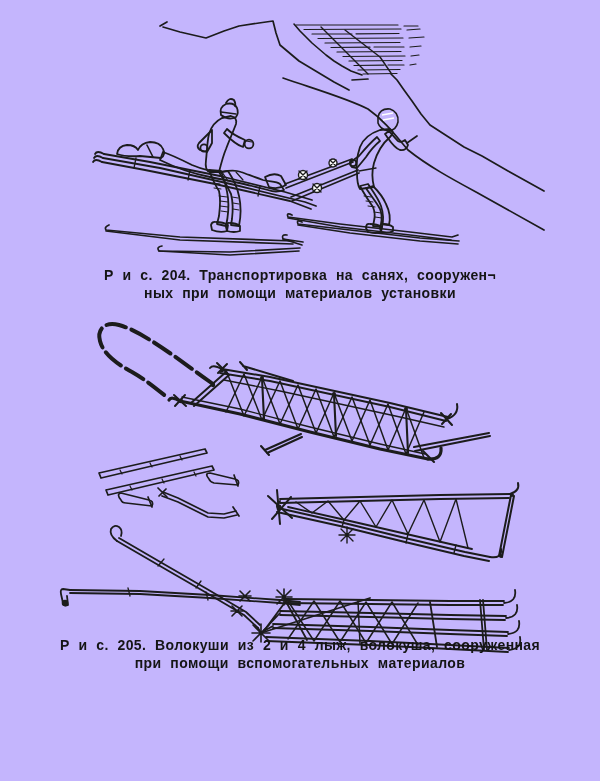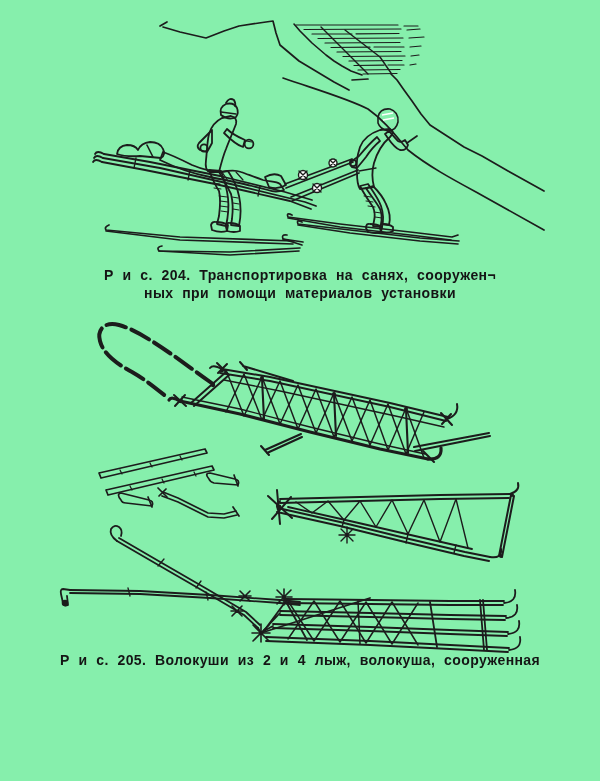--- a/index.html
+++ b/index.html
@@ -1,38 +1,38 @@
 <!DOCTYPE html>
 <html><head>
 <meta charset="utf-8">
 <style>
   html,body{margin:0;padding:0;background:#e8e8e8;}
   .page{
     position:relative;
     width:600px;height:781px;
     margin:0 auto;
-    background:#86efac;
+    background:#c4b5fd;
     overflow:hidden;
     font-family:"Liberation Sans", sans-serif;
   }
   .art{position:absolute;left:0;}
   .art svg{display:block;}
   .caption{
     position:absolute;left:0;width:600px;
     text-align:center;
     font-weight:bold;
     font-size:14px;
     line-height:18px;
     letter-spacing:0.4px;
     word-spacing:4.5px;
     color:#151515;
   }
   .caption .line{display:block;white-space:nowrap;}
   #caption-204{top:266px;}
-  #caption-205{top:651px;}
+  #caption-205{top:636px;}
   #fig204-art{top:0;}
   #fig205-art{top:318px;}
   .ink{stroke:#1c1c1c;fill:none;stroke-linecap:round;stroke-linejoin:round;}
 </style>
 </head>
 <body>
 
 <div class="page">
 
   <div class="art" id="fig204-art">
@@ -275,15 +275,16 @@
           <path d="M277,590 L291,604 M291,590 L277,604 M276,597 L292,597 M284,589 L284,605"></path>
           <path d="M240,591 L250,601 M250,591 L240,601 M239,596 L251,596"></path>
           <path d="M232,606 L242,616 M242,606 L232,616 M231,611 L243,611"></path>
         </g>
       </g>
     </svg>
   </div>
 
   <div class="caption" id="caption-205">
     <span class="line">Р и с. 205. Волокуши из 2 и 4 лыж, волокуша, сооруженная</span>
+    <span class="line">при помощи вспомогательных материалов</span>
   </div>
 
 </div>
 
 </body></html>

